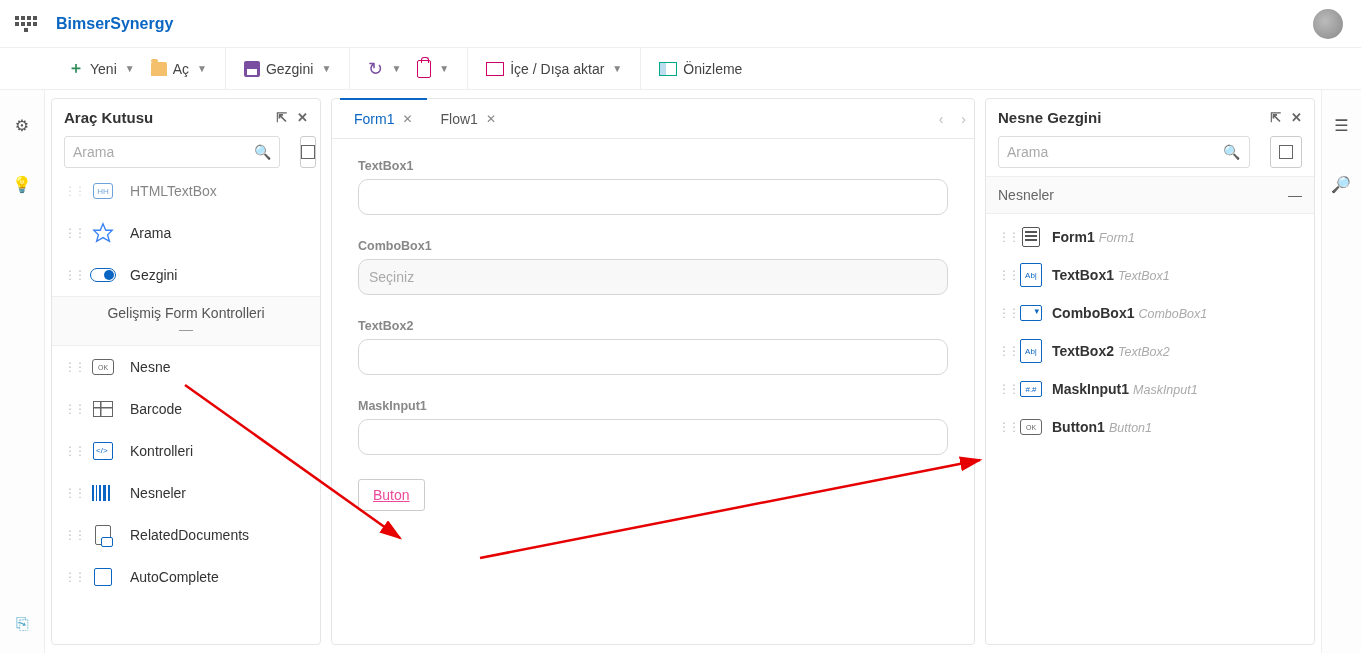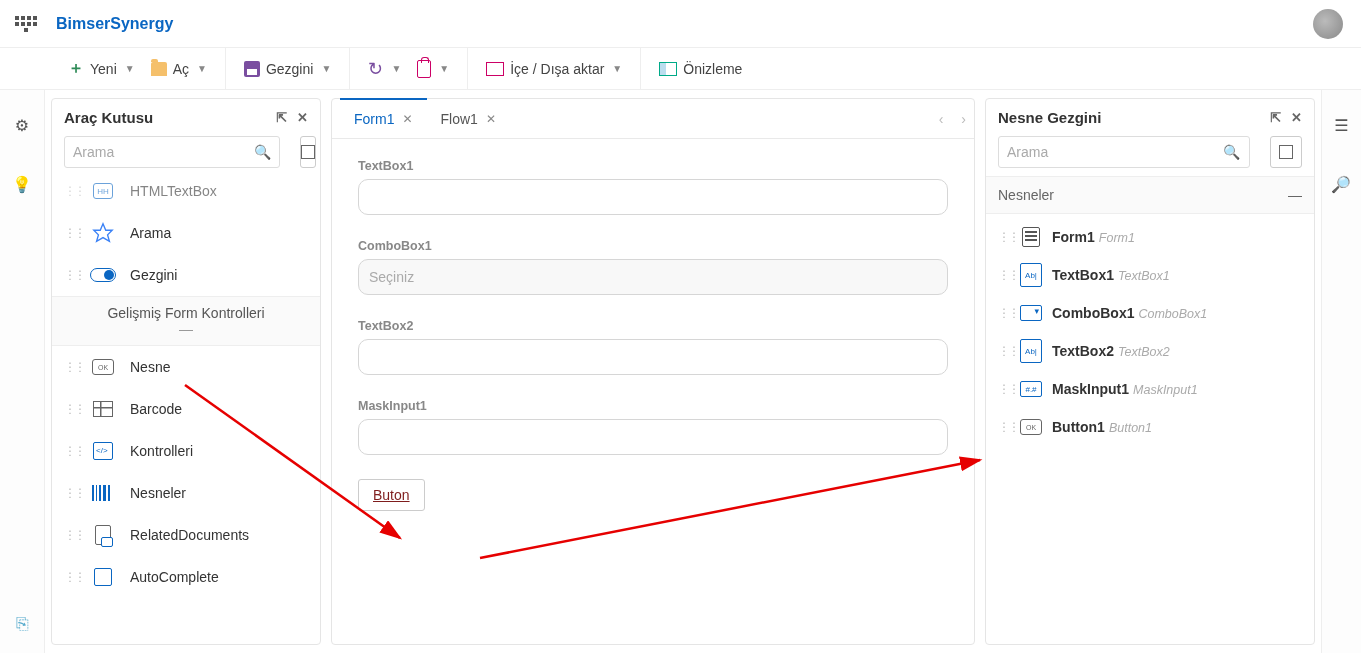--- a/index.html
+++ b/index.html
@@ -74,21 +74,21 @@
   .tab.active:after{ content:""; position:absolute; left:0; right:0; top:-1px; height:2px; background:#0a66c2;}
   .tab .tab-x{ font-size:12px; color:#888;}
   .tab-nav{ margin-left:auto; display:flex; gap:18px; color:#bbb;}
   .tab-nav span{ cursor:pointer; font-size:14px;}
 
   .form-canvas{ padding:20px 26px; overflow:auto; flex:1; position:relative;}
   .field{ margin-bottom:24px;}
   .field-label{ font-size:12.5px; color:#888; font-weight:600; margin-bottom:6px;}
   .field-input{ height:36px; border:1px solid #d6d6d6; border-radius:10px; width:100%; padding:0 10px; background:#fff;}
   .combo { display:flex; align-items:center; color:#aaa; padding:0 10px; background:#f8f8f8;}
-  .btn-el{ display:inline-block; border:1px solid #ccc; border-radius:3px; padding:7px 14px; color:#7f1d1d; background:#fff; cursor:pointer;text-decoration:underline;}
+  .btn-el{ display:inline-block; border:1px solid #ccc; border-radius:3px; padding:7px 14px; color:#ec4899; background:#fff; cursor:pointer;text-decoration:underline;}
 
   
   .objexp { width:330px; background:#fff; border:1px solid #e5e5e5; border-radius:4px; margin:8px 6px; display:flex; flex-direction:column;}
   .obj-list{ padding:4px 0;}
   .obj-item{ display:flex; align-items:center; gap:10px; padding:10px 12px; cursor:pointer;}
   .obj-sec-hdr{ display:flex; align-items:center; justify-content:space-between; padding:10px 12px; color:#666; background:#fafafa; border-top:1px solid #eee; border-bottom:1px solid #eee;}
   .obj-icon{ width:22px; height:18px; display:flex; align-items:center; justify-content:center;}
   .obj-name{ font-weight:600; color:#333;}
   .obj-type{ font-style:italic; color:#aaa; font-size:12.5px; margin-left:4px;}
 

